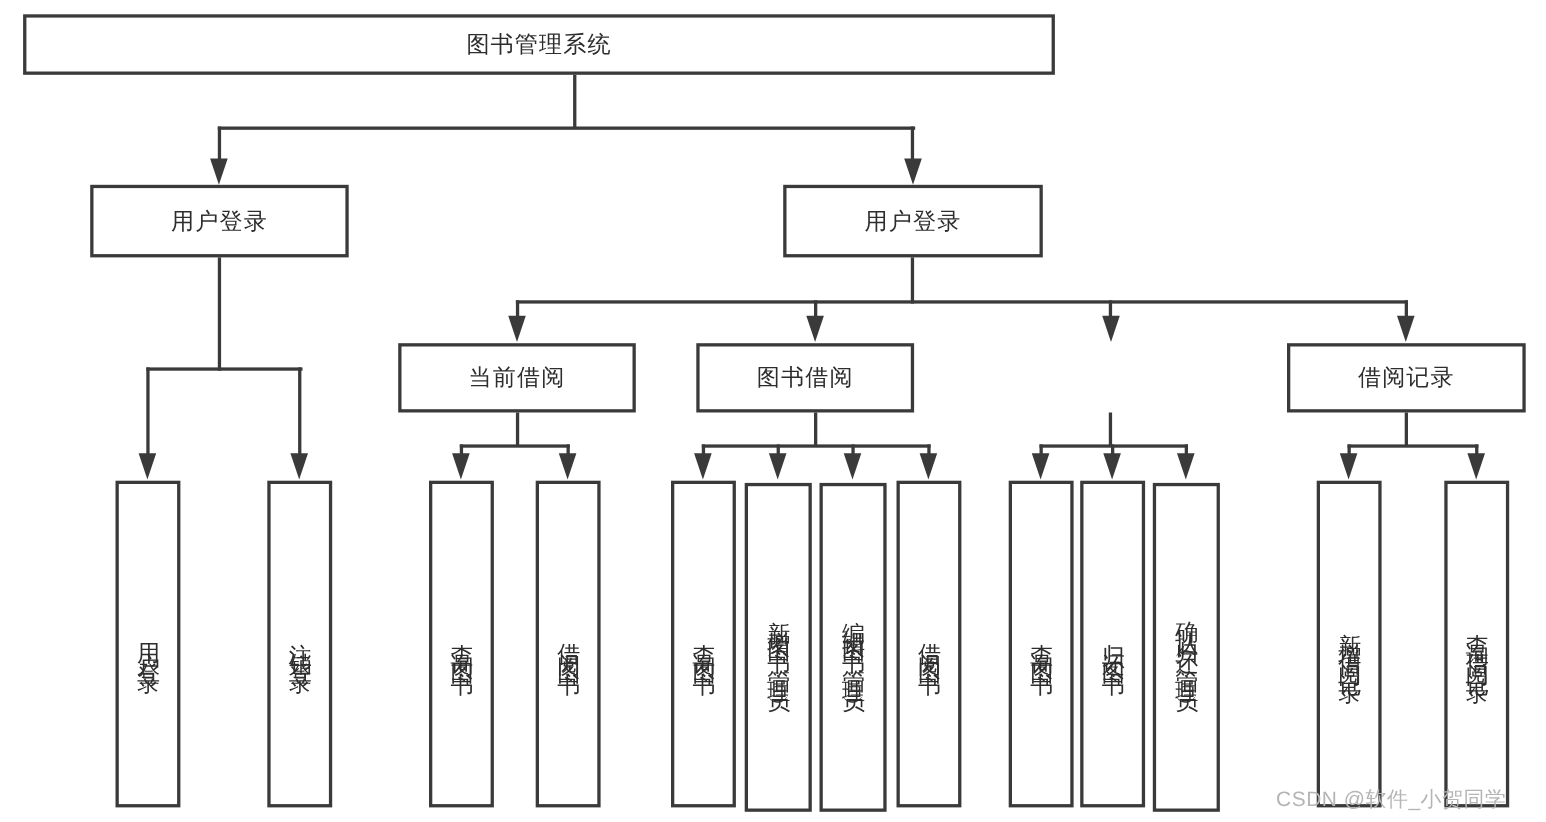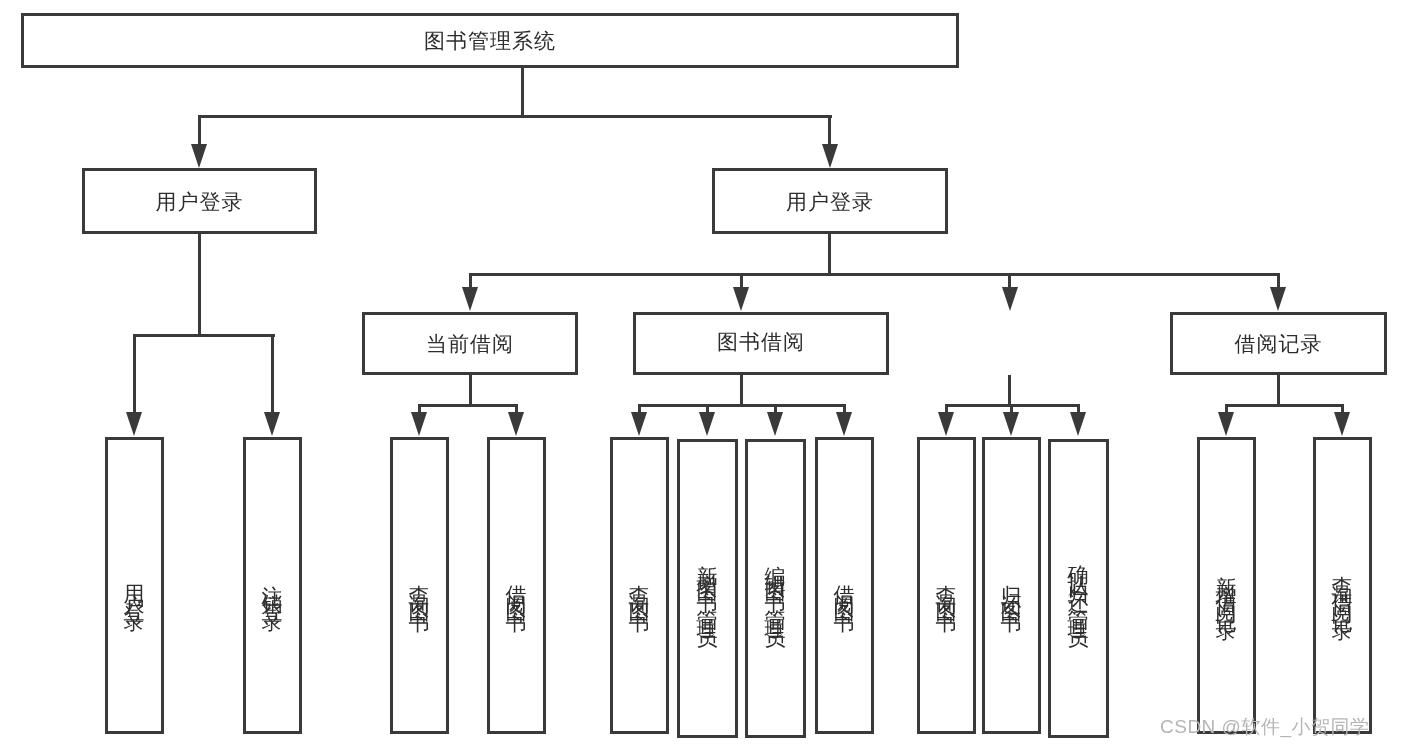--- a/index.html
+++ b/index.html
@@ -84,21 +84,21 @@
   <div class="vl" style="left:469px; top:273px; height:15px;"></div>
   <div class="vl" style="left:740px; top:273px; height:15px;"></div>
   <div class="vl" style="left:1008px; top:273px; height:15px;"></div>
   <div class="vl" style="left:1277px; top:273px; height:15px;"></div>
   <div class="ar" style="left:462px; top:287px;"></div>
   <div class="ar" style="left:733px; top:287px;"></div>
   <div class="ar" style="left:1002px; top:287px;"></div>
   <div class="ar" style="left:1270px; top:287px;"></div>
 
   <div class="box hbox" style="left:362px; top:312px; width:216px; height:63px;">当前借阅</div>
-  <div class="box hbox" style="left:633px; top:312px; width:256px; height:63px;font-family:Liberation Mono, monospace;">图书借阅</div>
+  <div class="box hbox" style="left:633px; top:312px; width:198px; height:63px;">图书借阅</div>
   <div class="box hbox" style="left:1170px; top:312px; width:217px; height:63px;">借阅记录</div>
 
   <div class="vl" style="left:469px; top:375px; height:31px;"></div>
   <div class="hl" style="left:418px; top:404px; width:100px;"></div>
   <div class="vl" style="left:418px; top:404px; height:9px;"></div>
   <div class="vl" style="left:515px; top:404px; height:9px;"></div>
   <div class="ar" style="left:411px; top:412px;"></div>
   <div class="ar" style="left:508px; top:412px;"></div>
 
   <div class="vl" style="left:740px; top:375px; height:31px;"></div>

